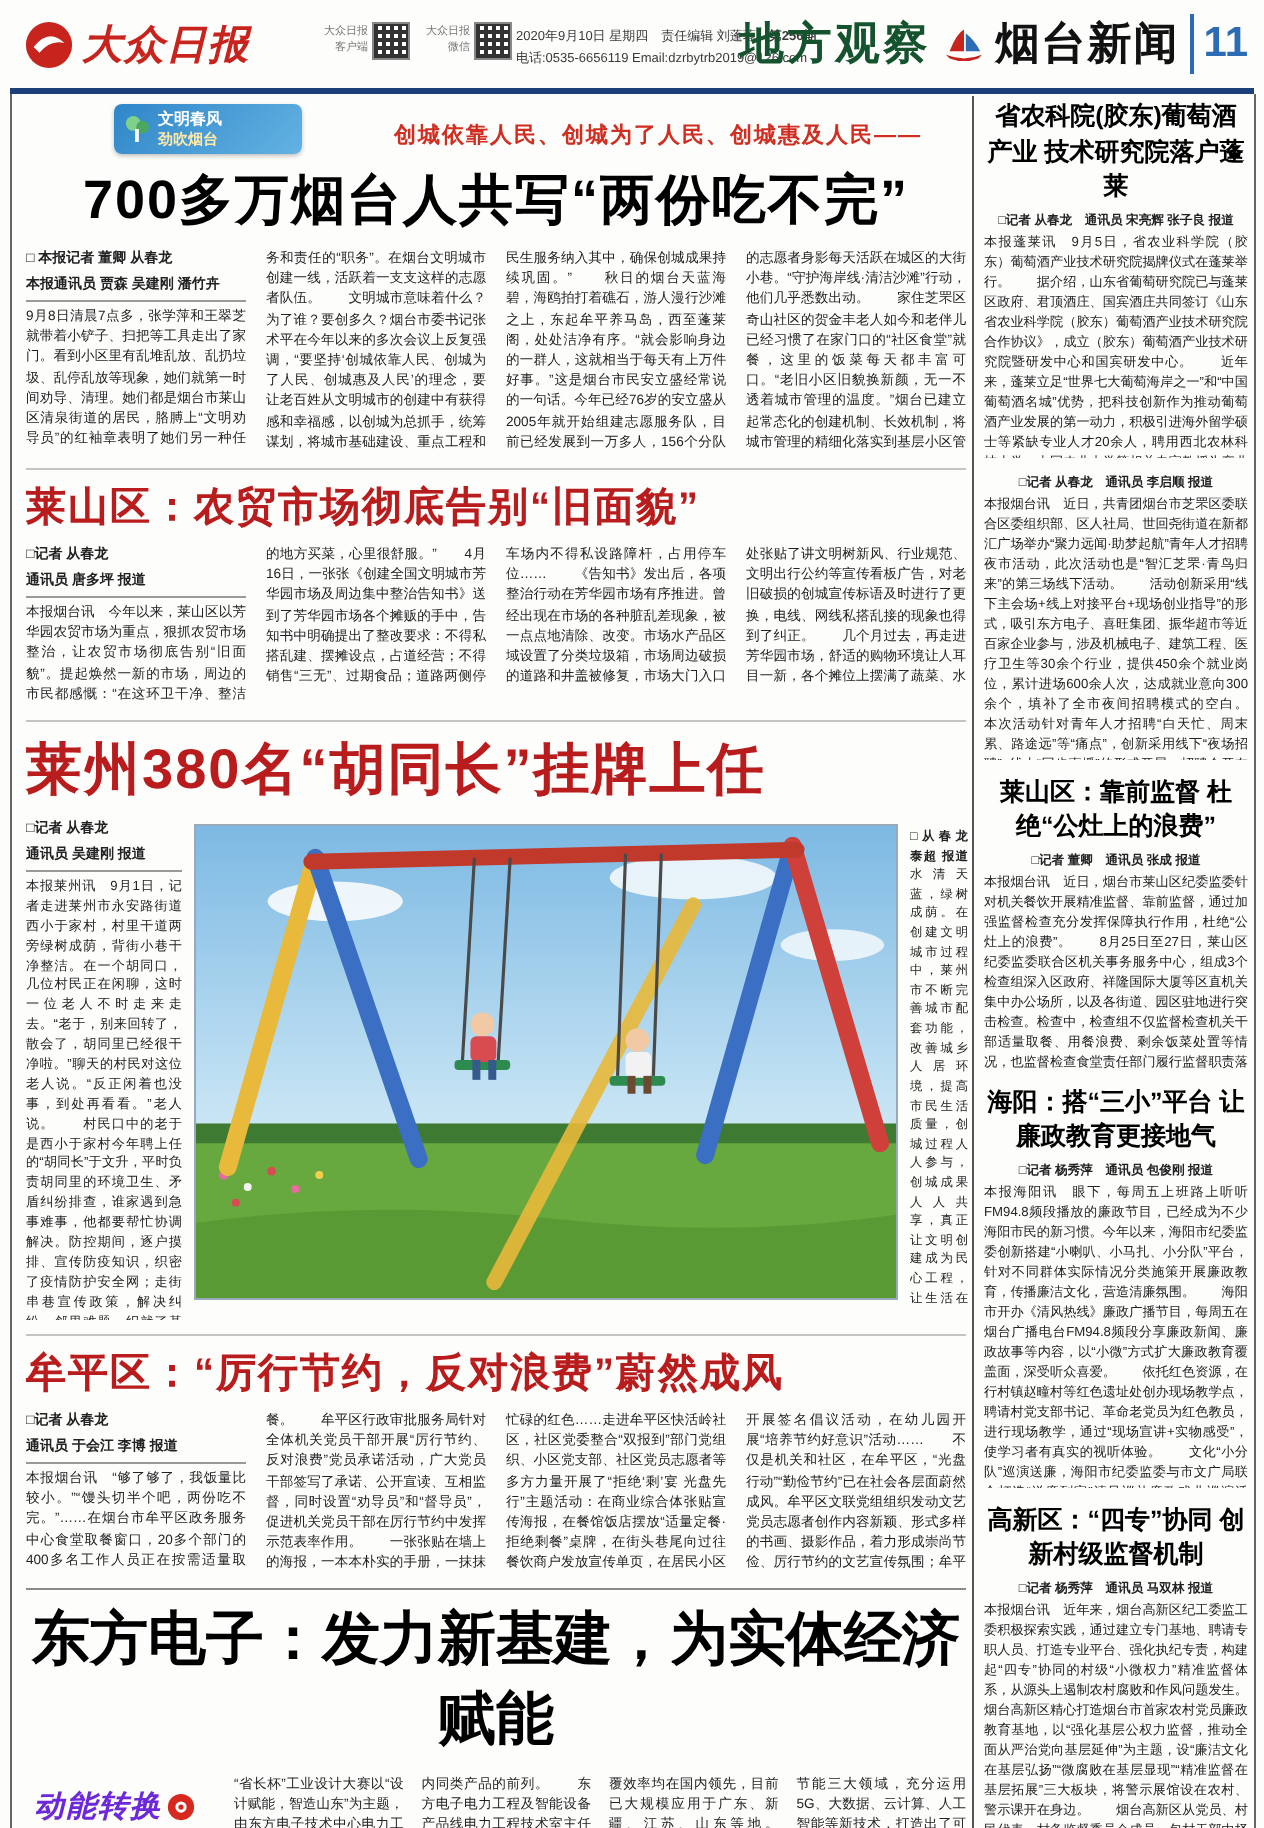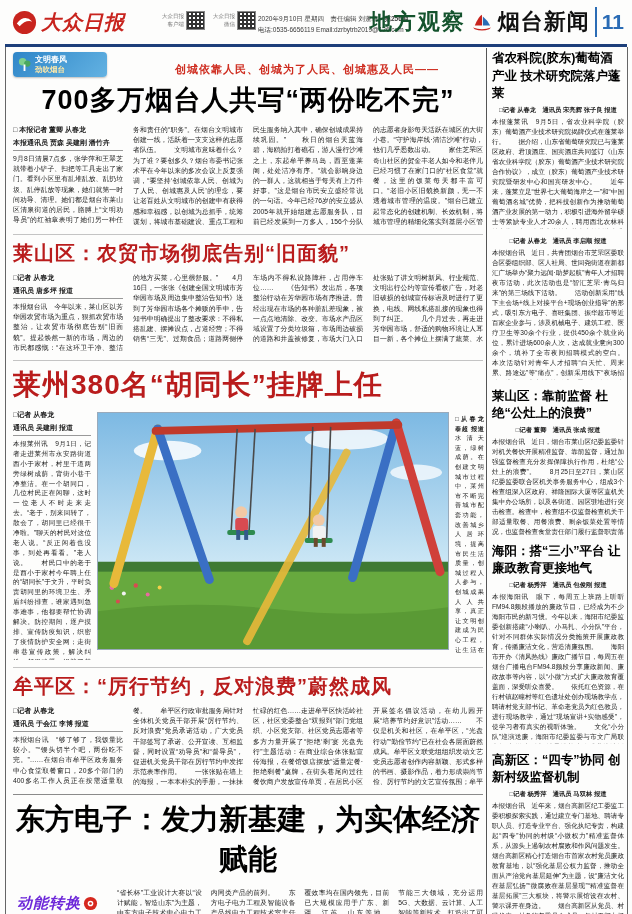--- a/index.html
+++ b/index.html
@@ -33,21 +33,21 @@
   .header-rule { position:absolute; left:5px; right:5px; top:44px; height:3px; background:#1d3f7a; }
   .border-l { position:absolute; left:5px; top:47px; bottom:0; width:1px; background:#666; }
   .border-r { position:absolute; right:4px; top:47px; bottom:0; width:1px; background:#666; }
   .sidebar-divider { position:absolute; left:486px; top:48px; bottom:0; width:1px; background:#555; }
 
   
   .main { position:absolute; left:13px; top:48px; width:470px; }
   .byline { font-size:7px; font-weight:bold; color:#222; margin-bottom:2px; }
   .byline.u { border-bottom:1px solid #999; padding-bottom:2px; margin-bottom:3px; }
 
-  .lead-top { display:flex; align-items:flex-end; margin-top:4px; }
+  .lead-top { display:flex; align-items:center; margin-top:4px;margin-left:44px; }
   .badge { width:94px; height:25px; border-radius:4px; flex:none;
            background:linear-gradient(135deg,#2f86c8,#63b2e2);
            display:flex; align-items:center; gap:4px; padding:2px 5px;
            box-shadow:0 1px 2px rgba(0,0,0,.25); }
   .badge-tree { width:13px; height:15px; }
   .badge-txt { color:#fff; font-weight:bold; font-size:8px; line-height:1.2; }
   .badge-txt .sub { color:#ffe9a8; font-size:7.5px; }
   .kicker { flex:1; text-align:center; color:#cf2e21; font-size:11px; font-weight:bold; padding-top:5px; letter-spacing:1px;padding-left:24px; }
   .lead-headline { text-align:center; font-size:27px; font-weight:900; color:#000; letter-spacing:1px; margin:5px 0 7px; }
   .cols4 { column-count:4; column-gap:10px; font-size:6.8px; line-height:1.5;
@@ -79,21 +79,21 @@
   .dn-box { display:inline-block; border:2px solid #d6281e; color:#d6281e; font-weight:800;
             font-size:10px; padding:1px 9px 1px 11px; transform:skewX(-12deg);
             margin:1px 0 6px 14px; background:#fff; }
   .dn-box span { display:inline-block; transform:skewX(12deg); }
   .bottom-body { flex:1; column-count:4; column-gap:9px; font-size:6.8px; line-height:1.5;
                  text-align:justify; color:#222; height:96px; overflow:hidden; }
 
   
   .sidebar { position:absolute; left:492px; top:50px; width:132px; }
   .sb-art { margin-bottom:8px; }
-  .sb-headline { text-align:left; font-size:12.5px; font-weight:800; color:#000; line-height:1.4; margin-bottom:3px; }
+  .sb-headline { text-align:center; font-size:12.5px; font-weight:800; color:#000; line-height:1.4; margin-bottom:3px; }
   .sb-byline { font-size:6.3px; font-weight:bold; color:#222; text-align:center; margin-bottom:2px; }
   .sb-body { font-size:6.6px; line-height:1.52; text-align:justify; color:#222; overflow:hidden; }
   .sb-h1 { height:112px; } .sb-h2 { height:132px; } .sb-h3 { height:98px; }
   .sb-h4 { height:152px; } .sb-h5 { height:128px; }
 </style>
 </head>
 <body>
 
 <div class="page">
 

